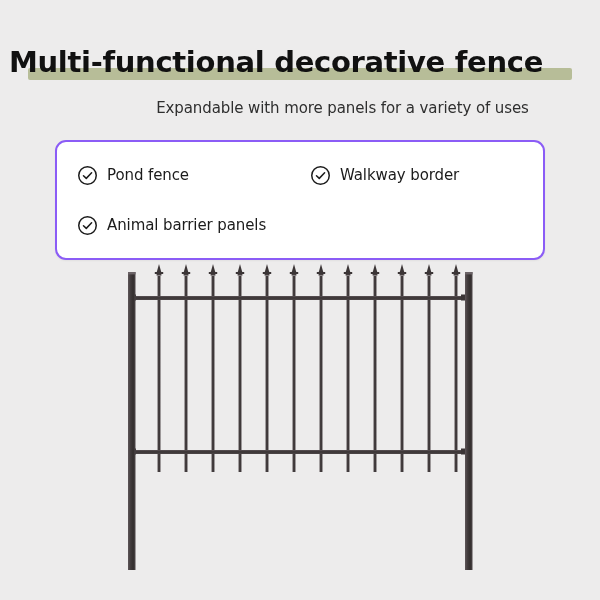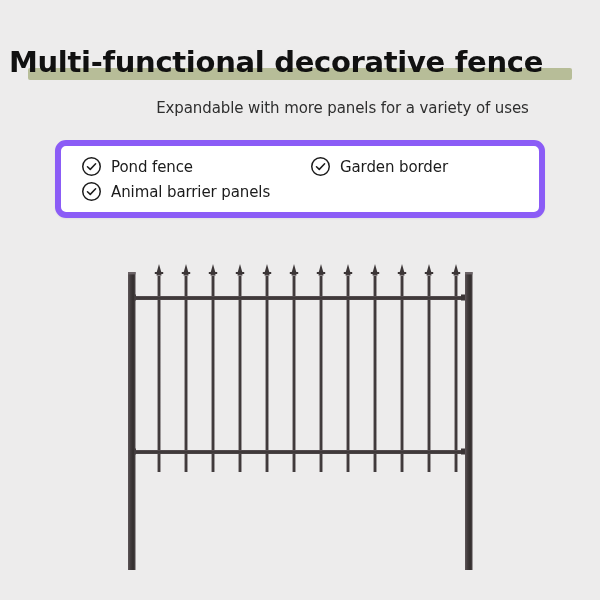--- a/index.html
+++ b/index.html
@@ -68,23 +68,23 @@
     white-space: nowrap;
     padding-left: 43px;
   }
 
   
   .feature-box {
     position: absolute;
     left: 55px;
     top: 140px;
     width: 490px;
-    height: 78px;
+    height: 120px;
     background: #ffffff;
-    border: 6px solid #8b5cf6;
+    border: 2px solid #8b5cf6;
     border-radius: 11px;
     box-sizing: border-box;
     box-shadow: 0 1px 2px rgba(0,0,0,0.05);
   }
   .feature-grid {
     position: absolute;
     left: 0; top: 0;
     width: 100%;
     height: 100%;
     display: grid;
@@ -148,21 +148,21 @@
         </svg>
         <span class="feature-label">Pond fence</span>
       </div>
 
 
       <div class="feature-item">
         <svg class="check-icon" viewBox="0 0 24 24">
           <circle cx="12" cy="12" r="10" fill="none" stroke="#1b1b1b" stroke-width="1.7"></circle>
           <path d="M7.4 12.2 L10.6 15.3 L16.7 8.9" fill="none" stroke="#1b1b1b" stroke-width="1.7" stroke-linecap="round" stroke-linejoin="round"></path>
         </svg>
-        <span class="feature-label">Garden border</span>
+        <span class="feature-label">Walkway border</span>
       </div>
 
       <div class="feature-item">
         <svg class="check-icon" viewBox="0 0 24 24">
           <circle cx="12" cy="12" r="10" fill="none" stroke="#1b1b1b" stroke-width="1.7"></circle>
           <path d="M7.4 12.2 L10.6 15.3 L16.7 8.9" fill="none" stroke="#1b1b1b" stroke-width="1.7" stroke-linecap="round" stroke-linejoin="round"></path>
         </svg>
         <span class="feature-label">Animal barrier panels</span>
       </div>
 

